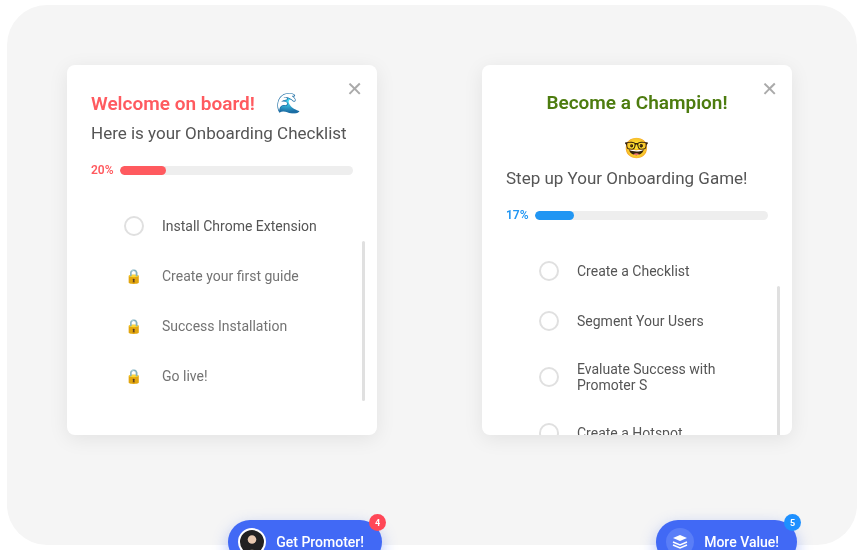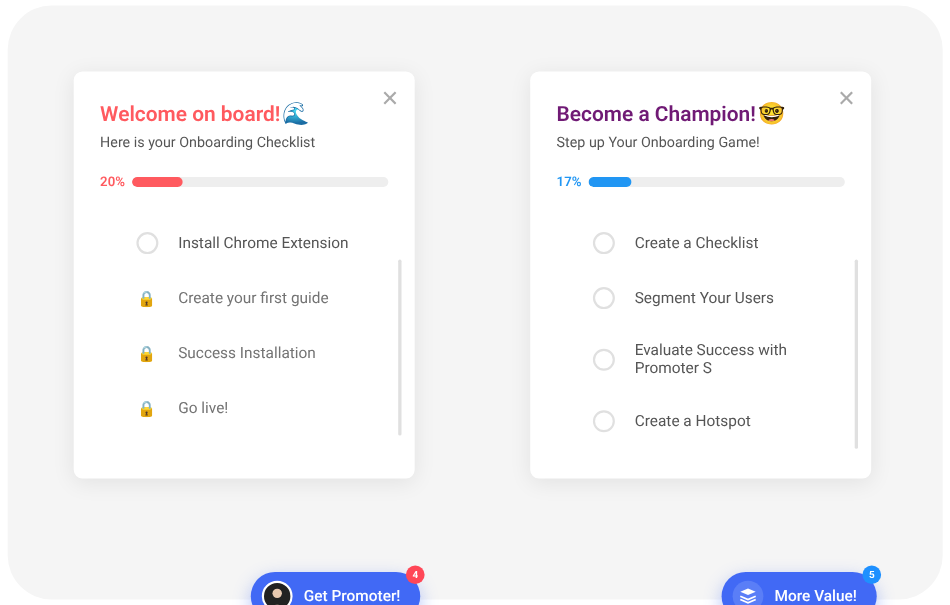--- a/index.html
+++ b/index.html
@@ -44,26 +44,26 @@
       font-size: 20px;
       cursor: pointer;
       line-height: 1;
     }
     .card-title {
       font-size: 19px;
       font-weight: 600;
       margin-bottom: 8px;
       display: flex;
       align-items: center;
-      gap: 2px;
+      gap: 22px;
     }
     .card-title.red { color: #ff5a5f; }
-    .card-title.blue { color: #701a75; }
+    .card-title.blue { color: #4d7c0f; flex-direction: column; }
     .card-subtitle {
-      font-size: 13px;
+      font-size: 17px;
       color: #555;
       margin-bottom: 20px;
     }
     .progress-row {
       display: flex;
       align-items: center;
       gap: 6px;
       margin-bottom: 24px;
     }
     .progress-pct {

